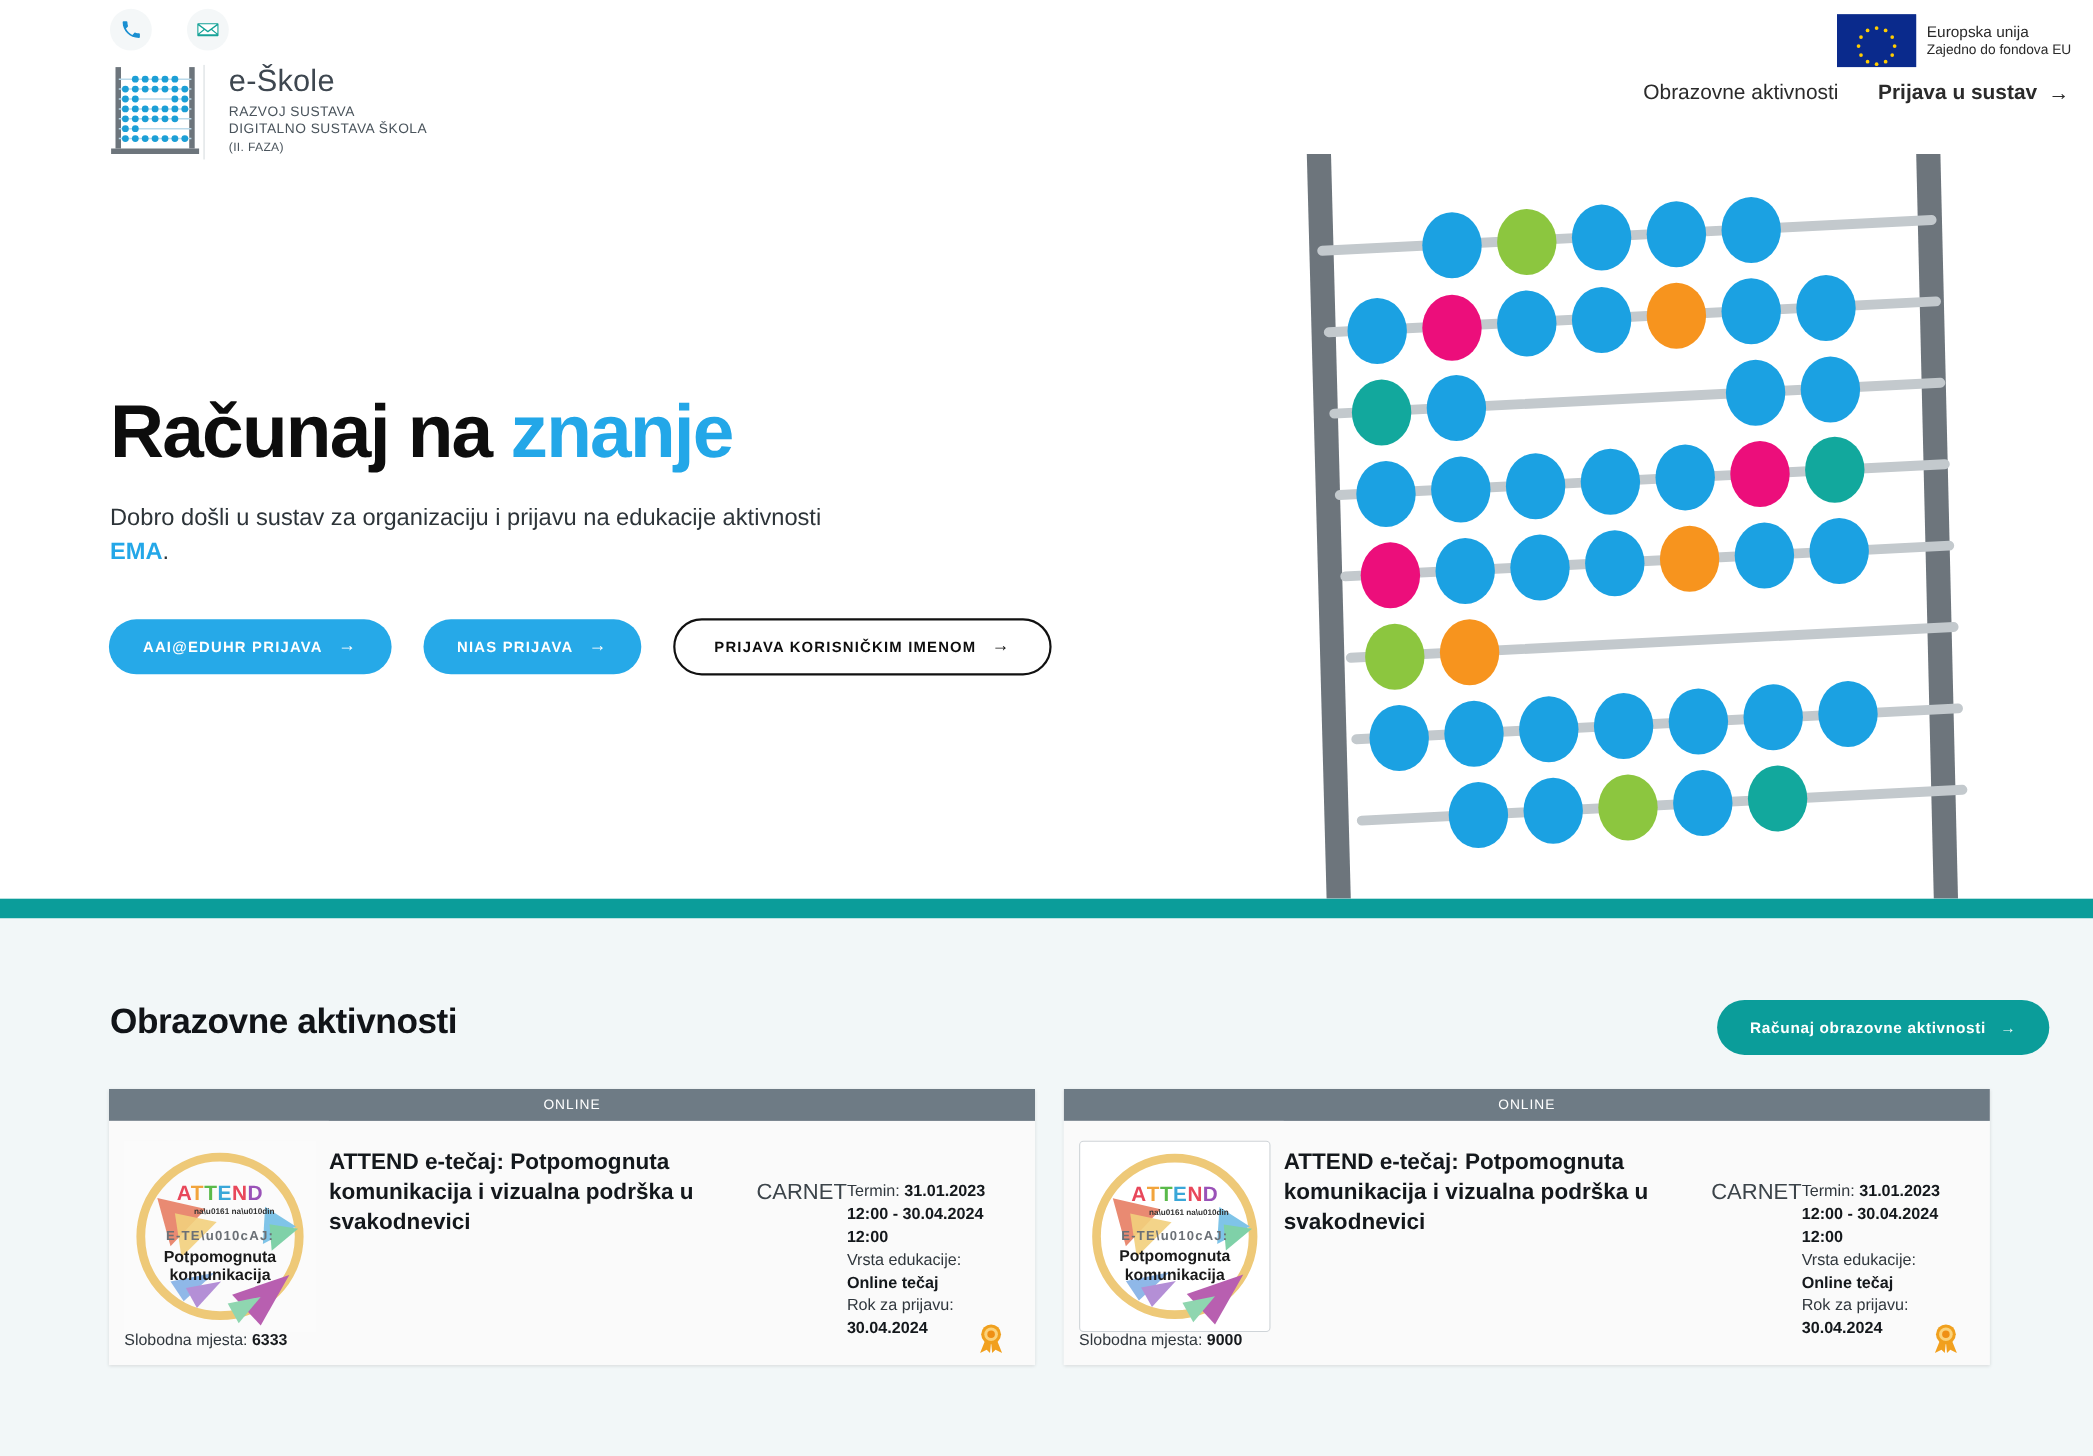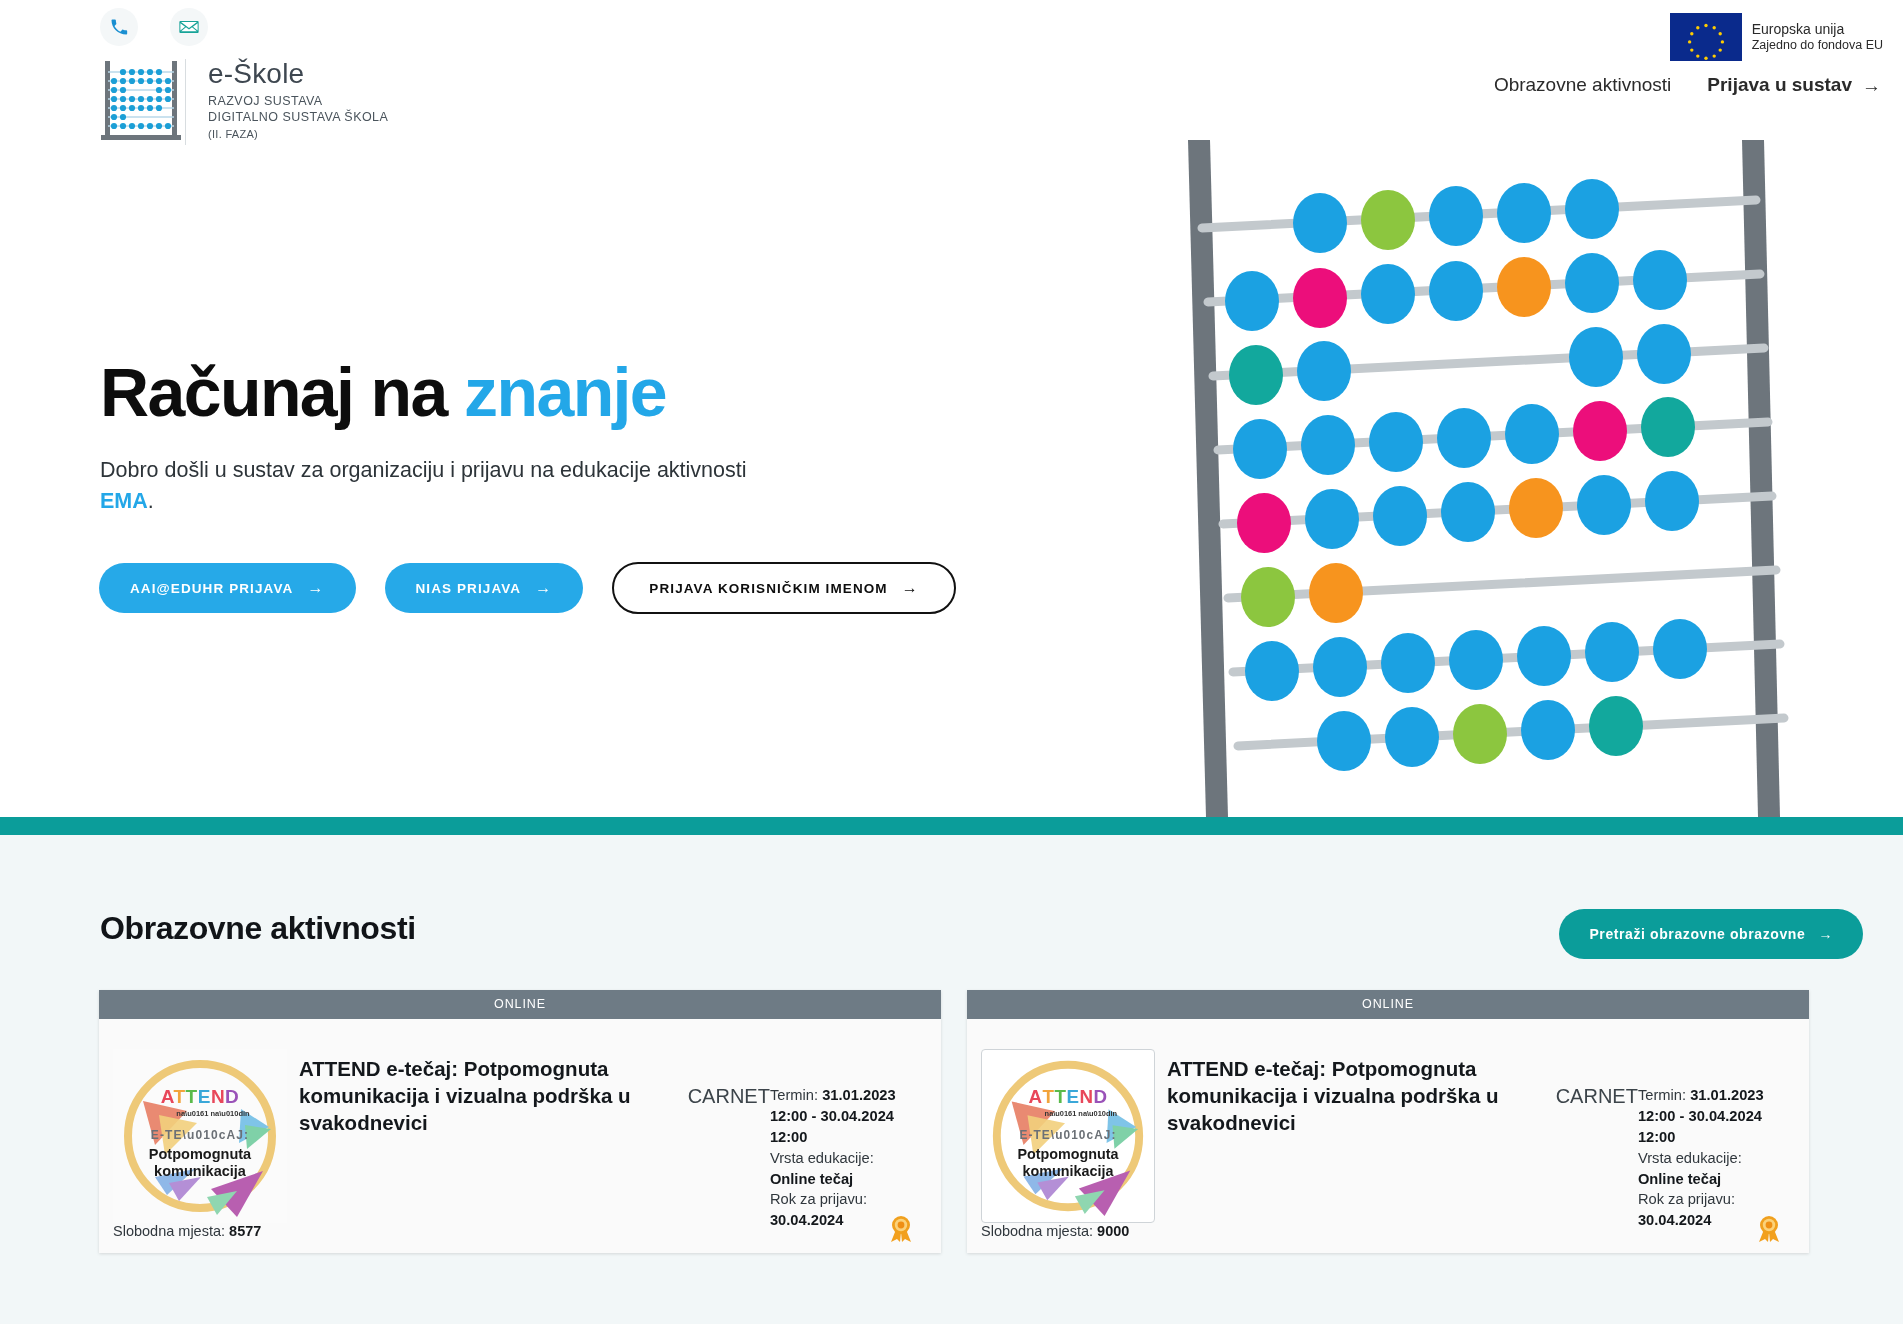--- a/index.html
+++ b/index.html
@@ -154,21 +154,20 @@
   .card-grid {
     position: absolute; left: 99px; top: 155px;
     display: flex; gap: 26px;
   }
   .card {
     width: 842px;
     background: #fafafa;
     box-shadow: 0 1px 3px rgba(0,0,0,0.13);
     display: flex; flex-direction: column;
     overflow: hidden;
-    gap: 12px;
   }
   .card-ribbon {
     background: #6e7b85; color: #ffffff;
     text-align: center;
     font-size: 12.5px; letter-spacing: 0.9px;
     padding: 7px 0 8px;
   }
   .card-body { display: flex; flex: 1; }
   .card-thumb-col {
     width: 200px; flex: none;
@@ -424,21 +423,21 @@
         </g>
       </svg>
     </div>
   </div>
 
   <div class="teal-band"></div>
 
   <section class="activities">
     <h2 class="sec-title">Obrazovne aktivnosti</h2>
     <button class="btn-teal">
-      <span>Pretraži obrazovne obrazovne</span>
+      <span>Računaj obrazovne aktivnosti</span>
       <span>→</span>
     </button>
 
     <div class="card-grid">
 
       <article class="card">
         <div class="card-ribbon">ONLINE</div>
         <div class="card-body">
           <div class="card-thumb-col">
             <div class="card-thumb">
@@ -458,21 +457,21 @@
                   </text>
                   <text x="100" y="67" font-size="7.5" fill="#333">na\u0161 na\u010din</text>
                   <text x="87" y="90" font-size="12" fill="#6b7076" letter-spacing="1.1">E-TE\u010cAJ:</text>
                   <text x="87" y="110" font-size="14.5" fill="#1a1a1a">Potpomognuta</text>
                   <text x="87" y="127" font-size="14.5" fill="#1a1a1a">komunikacija</text>
                 </g>
               </svg>
             </div>
             <div class="seats">
               <span>Slobodna mjesta:</span>
-              <b>8577</b>
+              <b>6333</b>
             </div>
           </div>
           <div class="card-main">
             <h3 class="card-title">ATTEND e-tečaj: Potpomognuta komunikacija i vizualna podrška u svakodnevici</h3>
             <div class="card-org">CARNET</div>
             <div class="card-meta">
               <div>
                 <span>Termin:</span>
                 <b>31.01.2023 12:00 - 30.04.2024 12:00</b>
               </div>

